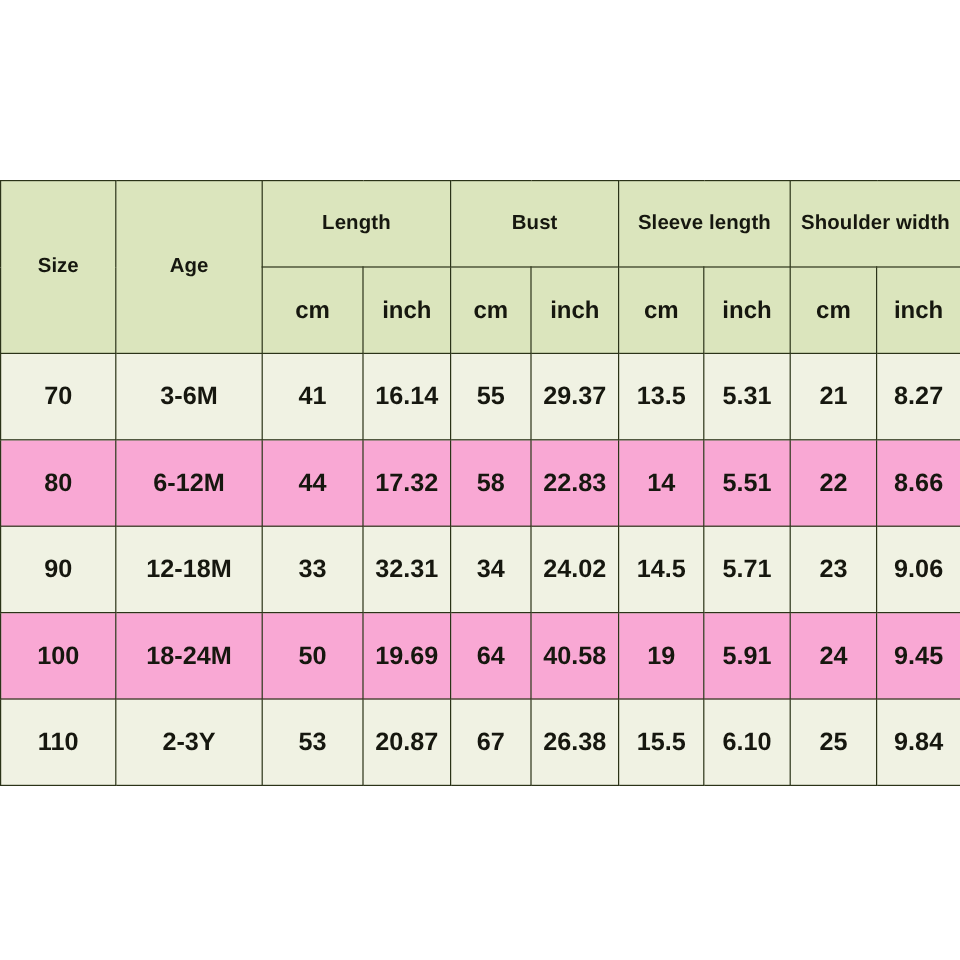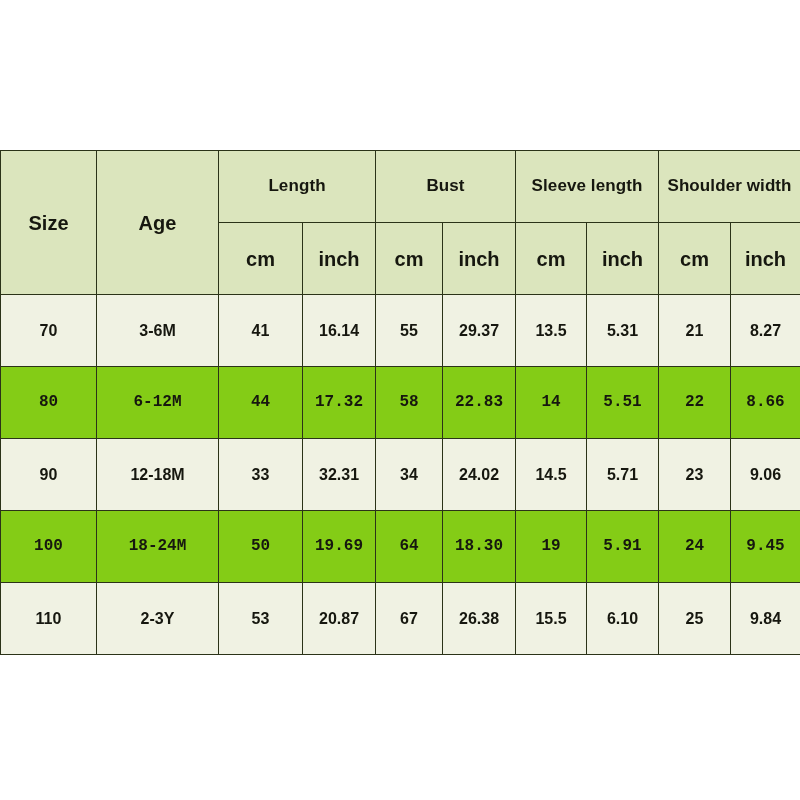--- a/index.html
+++ b/index.html
@@ -45,38 +45,37 @@
     background: #dbe5bd;
     margin-left: 20px;
   }
   th.group-head {
     height: 71px;
     font-size: 17px;
     letter-spacing: 0.1px;
   }
   th.span-head {
     height: 142px;
-    font-size: 20px;
+    font-size: 17px;
   }
   th.unit-head {
     height: 71px;
     font-size: 20px;
   }
 
   
   tr.row-light td {
     background: #f0f2e3;
   }
   tr.row-dark td {
-    background: #84cc16;
-    font-family: Liberation Mono, monospace;
+    background: #f9a8d4;
   }
   tbody td {
     height: 71px;
-    font-size: 16px;
+    font-size: 21px;
     margin-left: 48px;
   }
 
   
   col.c-size      { width: 96px;  }
   col.c-age       { width: 122px; }
   col.c-len-cm    { width: 84px;  }
   col.c-len-in    { width: 73px;  }
   col.c-bust-cm   { width: 67px;  }
   col.c-bust-in   { width: 73px;  }
@@ -158,21 +157,21 @@
         <td>5.71</td>
         <td>23</td>
         <td>9.06</td>
       </tr>
       <tr class="row-dark">
         <td>100</td>
         <td>18-24M</td>
         <td>50</td>
         <td>19.69</td>
         <td>64</td>
-        <td>18.30</td>
+        <td>40.58</td>
         <td>19</td>
         <td>5.91</td>
         <td>24</td>
         <td>9.45</td>
       </tr>
       <tr class="row-light">
         <td>110</td>
         <td>2-3Y</td>
         <td>53</td>
         <td>20.87</td>

